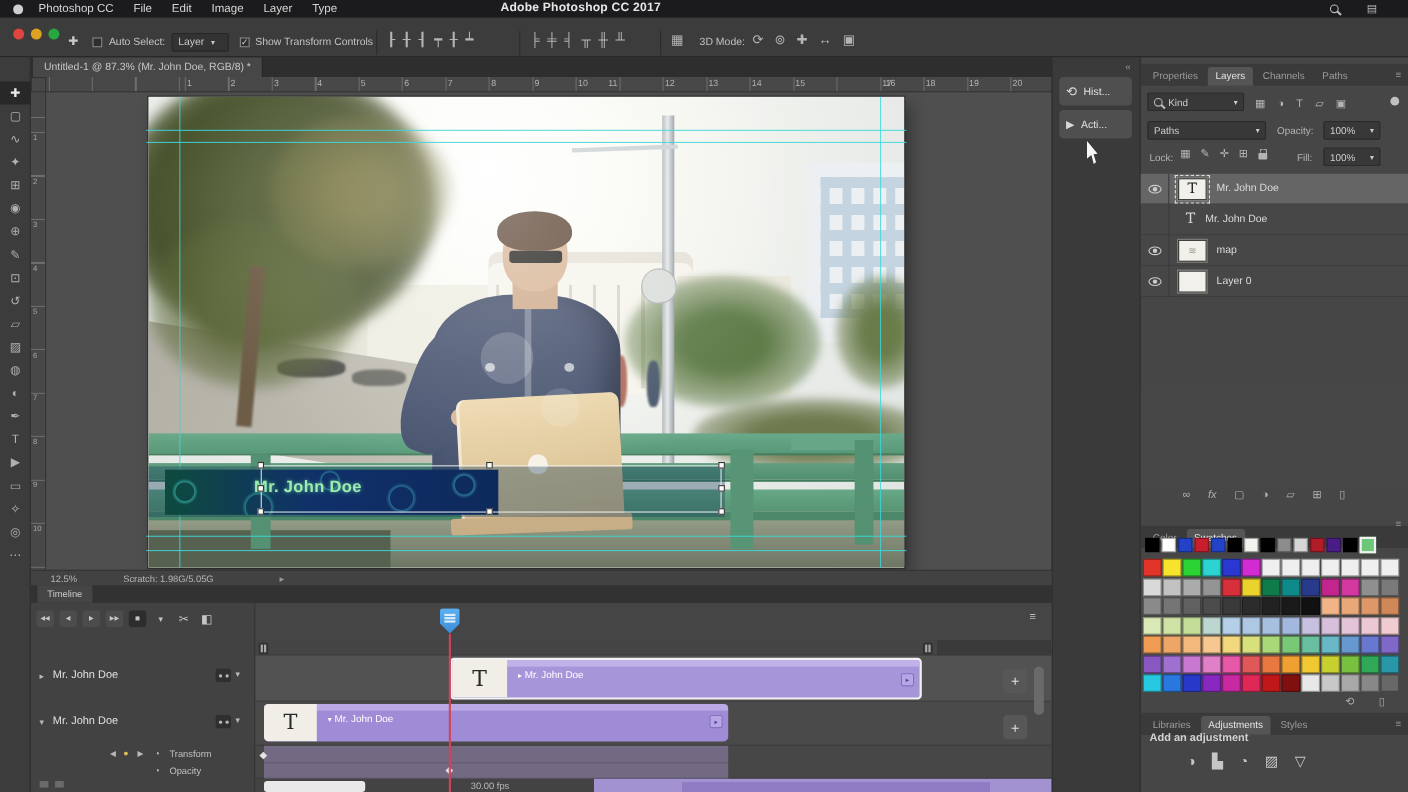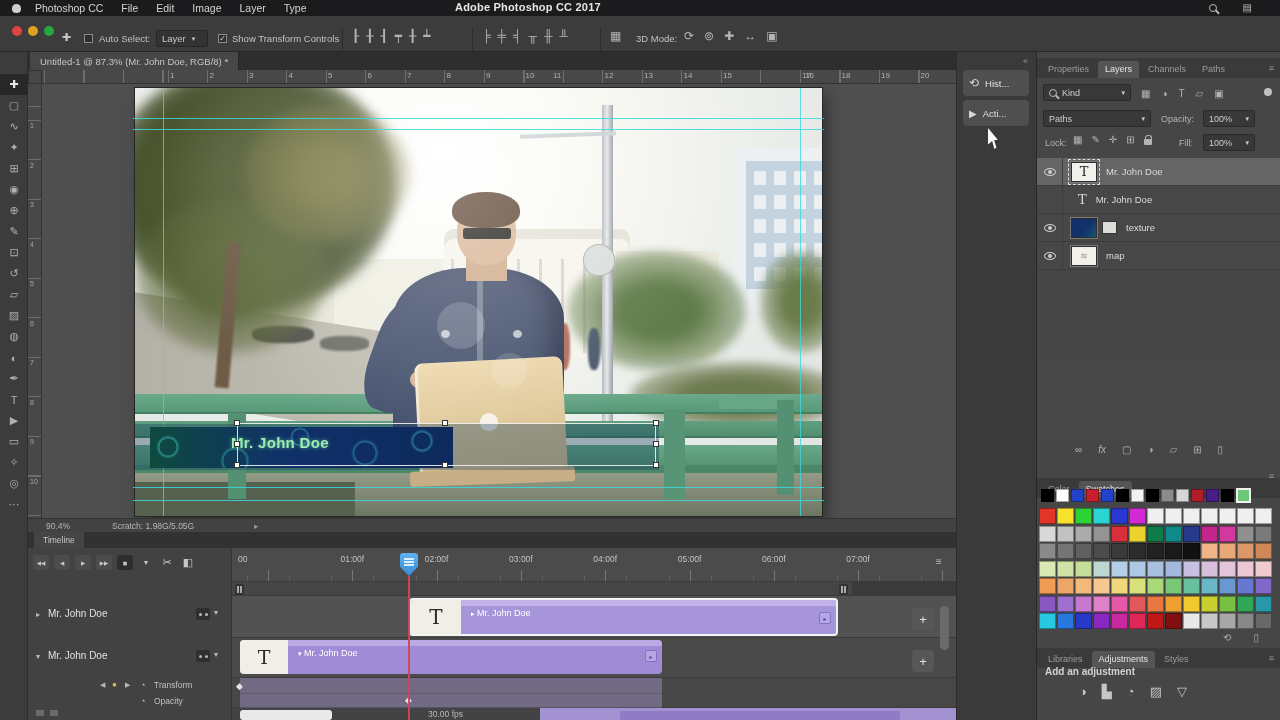--- a/index.html
+++ b/index.html
@@ -379,40 +379,30 @@
       <div class="handle" style="left: 442px; top: 420px;"></div>
       <div class="handle" style="left: 653px; top: 420px;"></div>
       <div class="handle" style="left: 234px; top: 441px;"></div>
       <div class="handle" style="left: 653px; top: 441px;"></div>
       <div class="handle" style="left: 234px; top: 462px;"></div>
       <div class="handle" style="left: 442px; top: 462px;"></div>
       <div class="handle" style="left: 653px; top: 462px;"></div>
     </div>
 
   <div id="statusbar">
-    <span style="left:18px">90.4%</span>
+    <span style="left:18px">12.5%</span>
     <span style="left:84px">Scratch: 1.98G/5.05G</span>
     <span style="left:226px;color:#999">▸</span>
   </div>
 
   <div id="tltab-strip">
     <span id="tltab">Timeline</span>
   </div>
 
   <div id="timeline">
-    <div id="tl-ruler">
-        <b class="txt" style="left: 6px;">00</b>
-        <b class="txt" style="left: 120.3px; transform: translateX(-50%);">01:00f</b>
-        <b class="txt" style="left: 204.6px; transform: translateX(-50%);">02:00f</b>
-        <b class="txt" style="left: 288.9px; transform: translateX(-50%);">03:00f</b>
-        <b class="txt" style="left: 373.2px; transform: translateX(-50%);">04:00f</b>
-        <b class="txt" style="left: 457.5px; transform: translateX(-50%);">05:00f</b>
-        <b class="txt" style="left: 541.8px; transform: translateX(-50%);">06:00f</b>
-        <b class="txt" style="left: 626.1px; transform: translateX(-50%);">07:00f</b>
-      </div>
     <div id="wa-strip">
       <span class="wam" style="left:3px"></span>
       <span class="wam" style="left:607px"></span>
       <span id="wa-shade"></span>
     </div>
 
     <div class="trackbg" style="top:48px;height:42px;background:#525252;border-bottom:1px solid #3b3b3b"></div>
     <div class="trackbg" style="top:90px;height:40px;background:#4a4a4a;border-bottom:1px solid #3b3b3b"></div>
     <div class="trackbg" style="top:130px;height:30px;background:#474747;border-bottom:1px solid #3b3b3b"></div>
     <div class="trackbg" style="top:160px;height:12px;background:#434343"></div>
@@ -555,32 +545,31 @@
         </div>
         <div class="lrow">
           <div class="eyecell"></div>
           <span class="tglyph">T</span>
           <span class="lname txt">Mr. John Doe</span>
         </div>
         <div class="lrow">
           <div class="eyecell">
             <span class="eye"></span>
           </div>
-          <div class="th" style="background: linear-gradient(130deg, rgb(18, 48, 106) 55%, rgb(15, 90, 112));"></div>
-          <div class="th2"></div>
-          <span class="lname txt">texture</span>
+          <div class="th">
+            <span style="color: rgb(154, 154, 146); font-size: 9px;">≋</span>
+          </div>
+          <span class="lname txt">map</span>
         </div>
         <div class="lrow">
           <div class="eyecell">
             <span class="eye"></span>
           </div>
-          <div class="th">
-            <span style="color: rgb(154, 154, 146); font-size: 9px;">≋</span>
-          </div>
-          <span class="lname txt">map</span>
+          <div class="th"></div>
+          <span class="lname txt">Layer 0</span>
         </div>
       </div>
     <div style="position:absolute;left:0;top:302px;width:244px;height:90px;background:#474747"></div>
     <div id="lp-icons">
         <span>∞</span>
         <span style="font-style: italic;">fx</span>
         <span>▢</span>
         <span>◑</span>
         <span>▱</span>
         <span>⊞</span>

